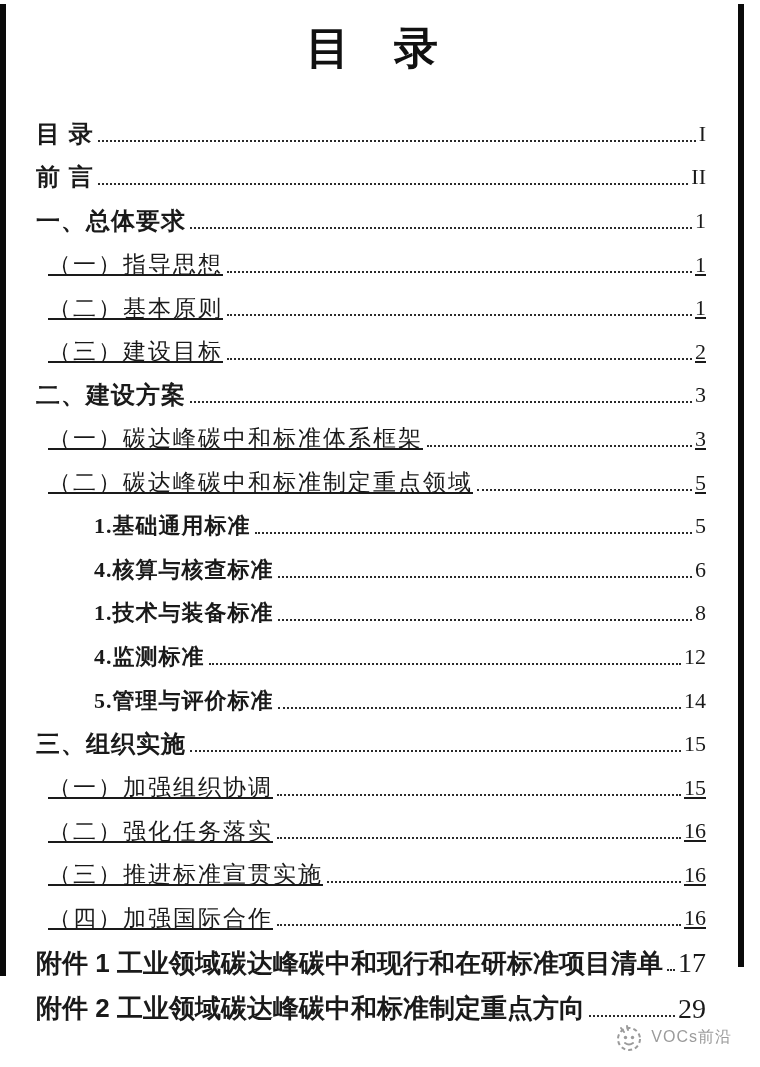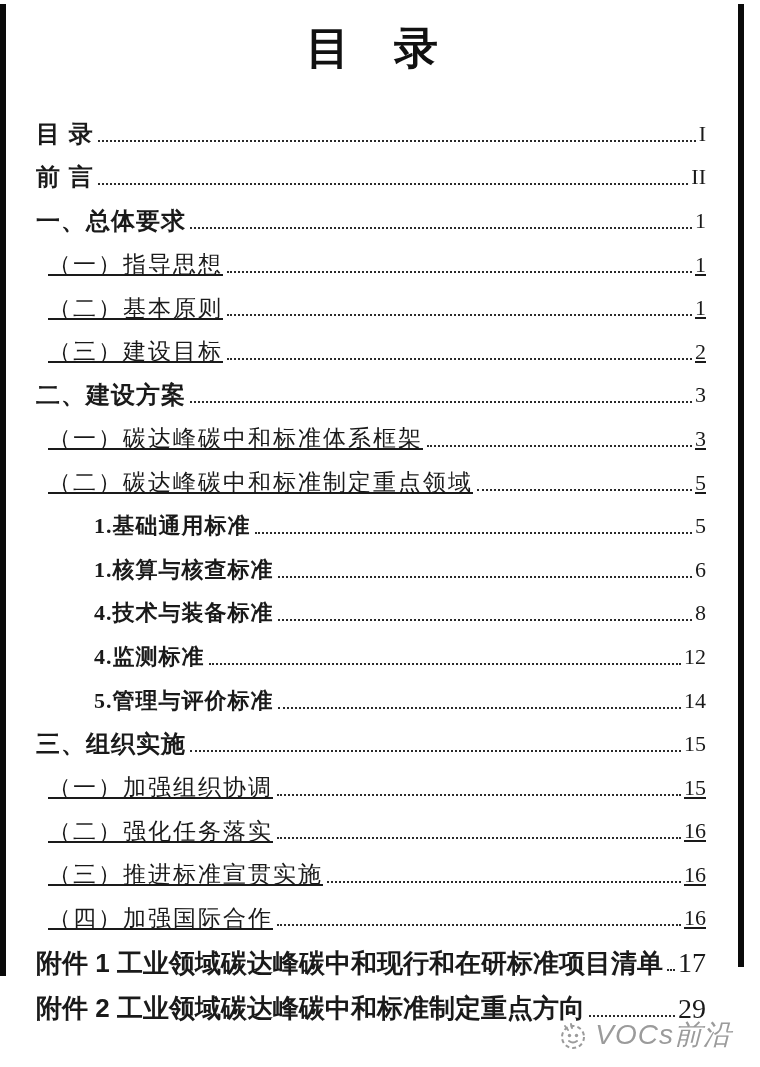--- a/index.html
+++ b/index.html
@@ -80,23 +80,22 @@
     position:absolute;
     right:12px;
     bottom:13px;
     display:flex;
     align-items:center;
     gap:4px;
     color:#9b9b9b;
   }
   .watermark .wm-text{
     font-family:"Liberation Sans",sans-serif;
-    font-size:28px;
+    font-size:16px;
     letter-spacing:1px;
-    font-style:italic;
   }
 </style>
 </head>
 <body>
 
 <div class="page">
 
   <div class="edge-bar left"></div>
   <div class="edge-bar right"></div>
 
@@ -147,26 +146,26 @@
         <span class="label">（二）碳达峰碳中和标准制定重点领域</span>
         <span class="leader"></span>
         <span class="pagenum">5</span>
       </div>
       <div class="toc-row item">
         <span class="label">1.基础通用标准</span>
         <span class="leader"></span>
         <span class="pagenum">5</span>
       </div>
       <div class="toc-row item">
-        <span class="label">1.核算与核查标准</span>
+        <span class="label">4.核算与核查标准</span>
         <span class="leader"></span>
         <span class="pagenum">6</span>
       </div>
       <div class="toc-row item">
-        <span class="label">4.技术与装备标准</span>
+        <span class="label">1.技术与装备标准</span>
         <span class="leader"></span>
         <span class="pagenum">8</span>
       </div>
       <div class="toc-row item">
         <span class="label">4.监测标准</span>
         <span class="leader"></span>
         <span class="pagenum">12</span>
       </div>
       <div class="toc-row item">
         <span class="label">5.管理与评价标准</span>

